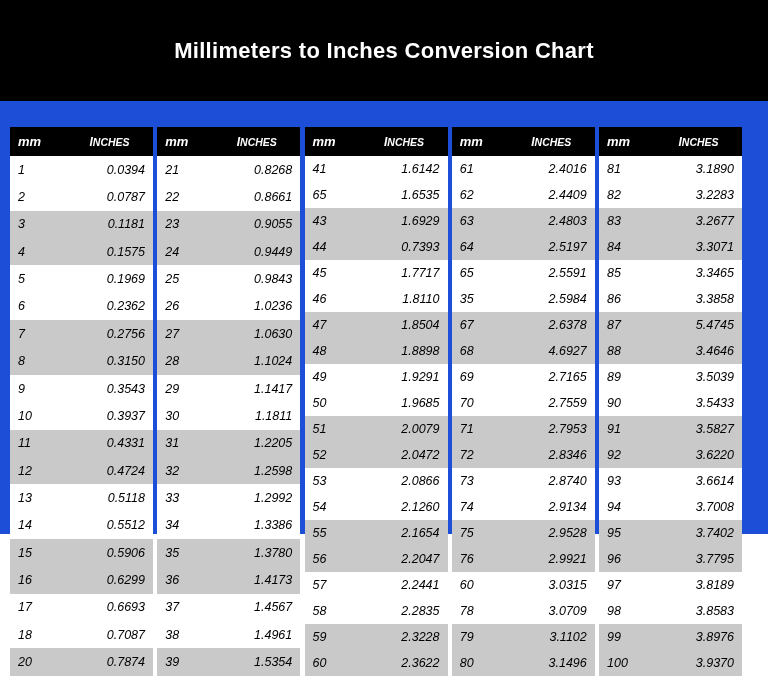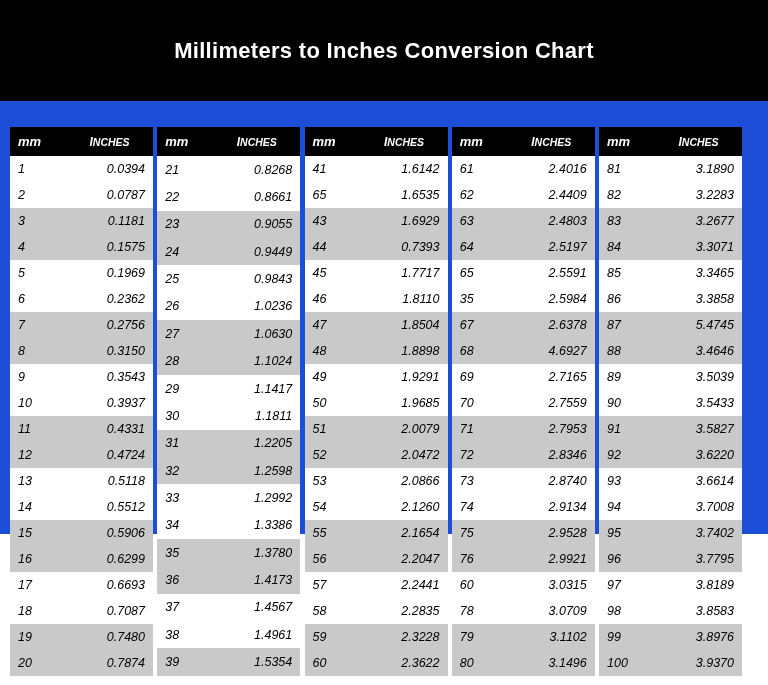--- a/index.html
+++ b/index.html
@@ -165,24 +165,20 @@
           </tr>
           <tr class="plain">
             <td class="mm">17</td>
             <td class="inch">0.6693</td>
           </tr>
           <tr class="plain">
             <td class="mm">18</td>
             <td class="inch">0.7087</td>
           </tr>
           <tr class="shade">
-            <td class="mm">19</td>
-            <td class="inch">0.7480</td>
-          </tr>
-          <tr class="shade">
             <td class="mm">20</td>
             <td class="inch">0.7874</td>
           </tr>
         </tbody>
       </table>
       <table class="conv-table">
         <thead>
           <tr>
             <th>mm</th>
             <th class="inches-head"><span>I</span><span class="smallcap">NCHES</span></th>

